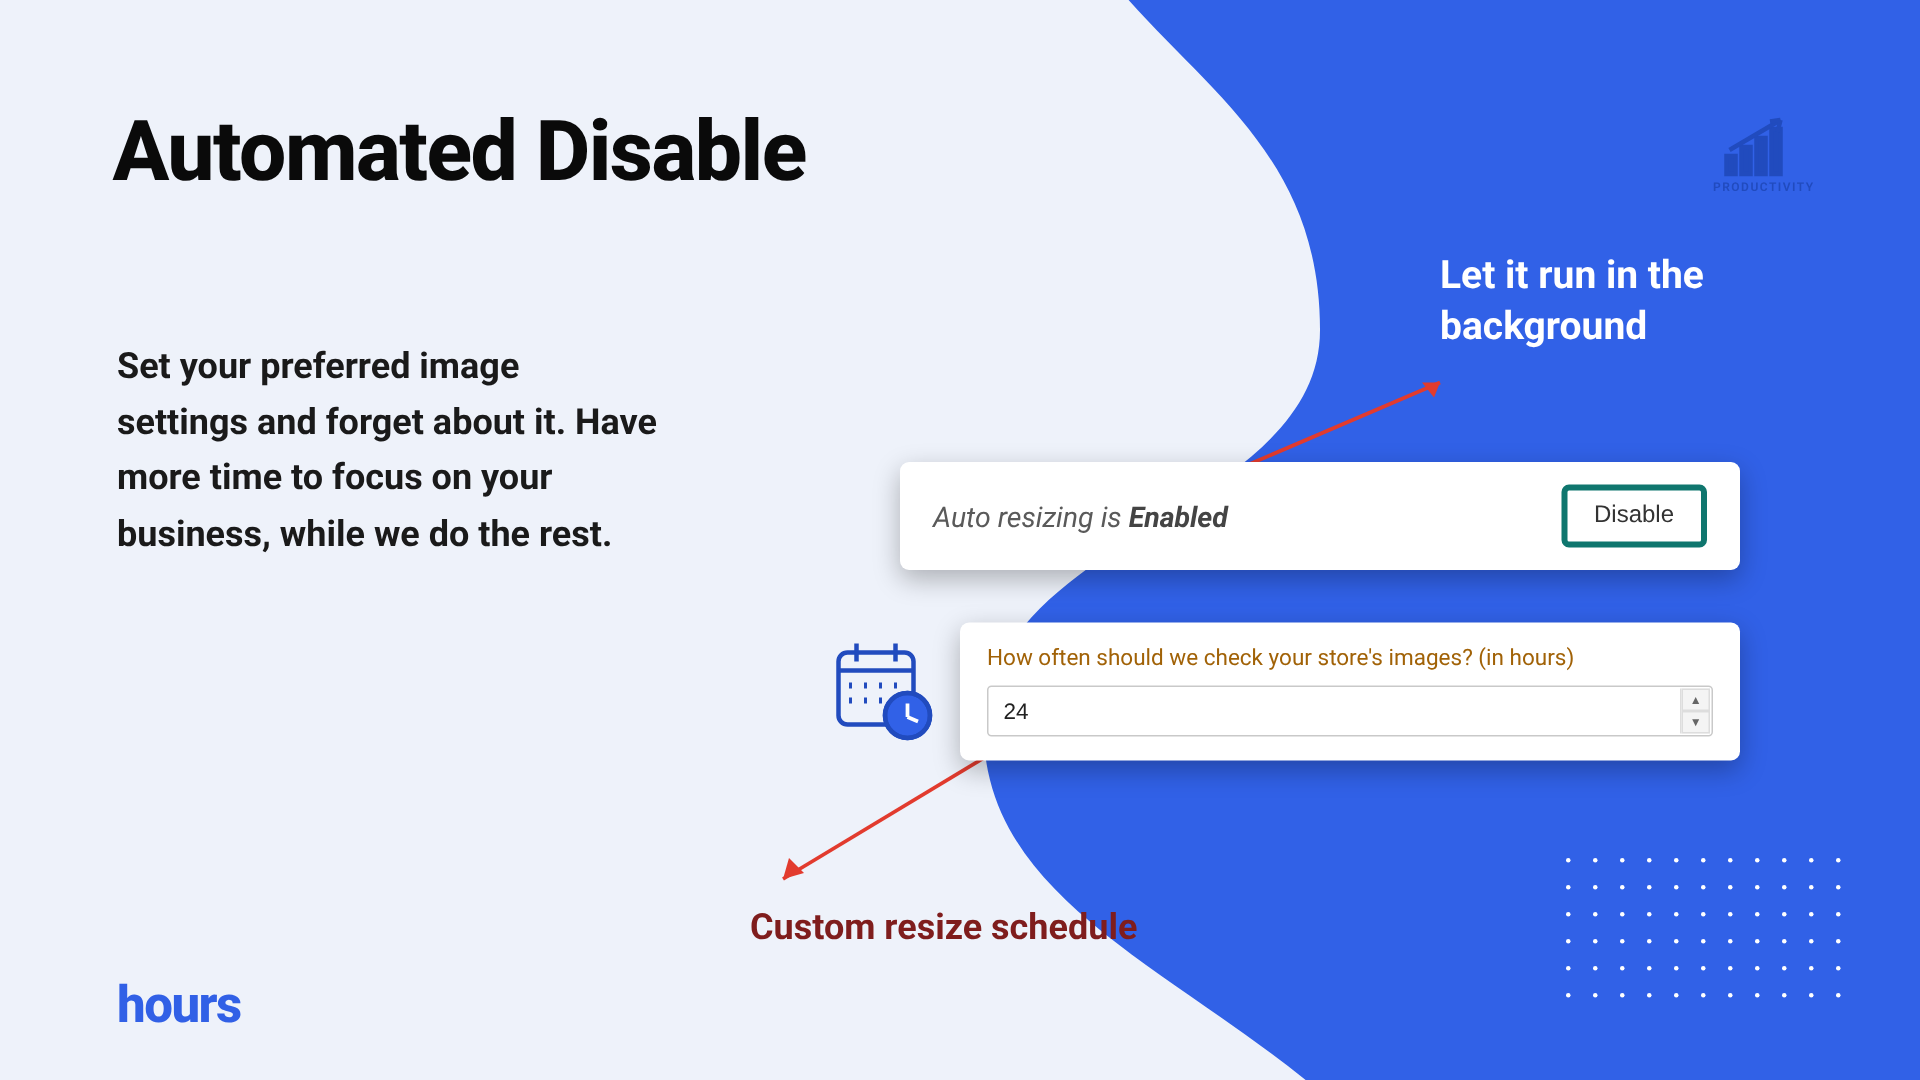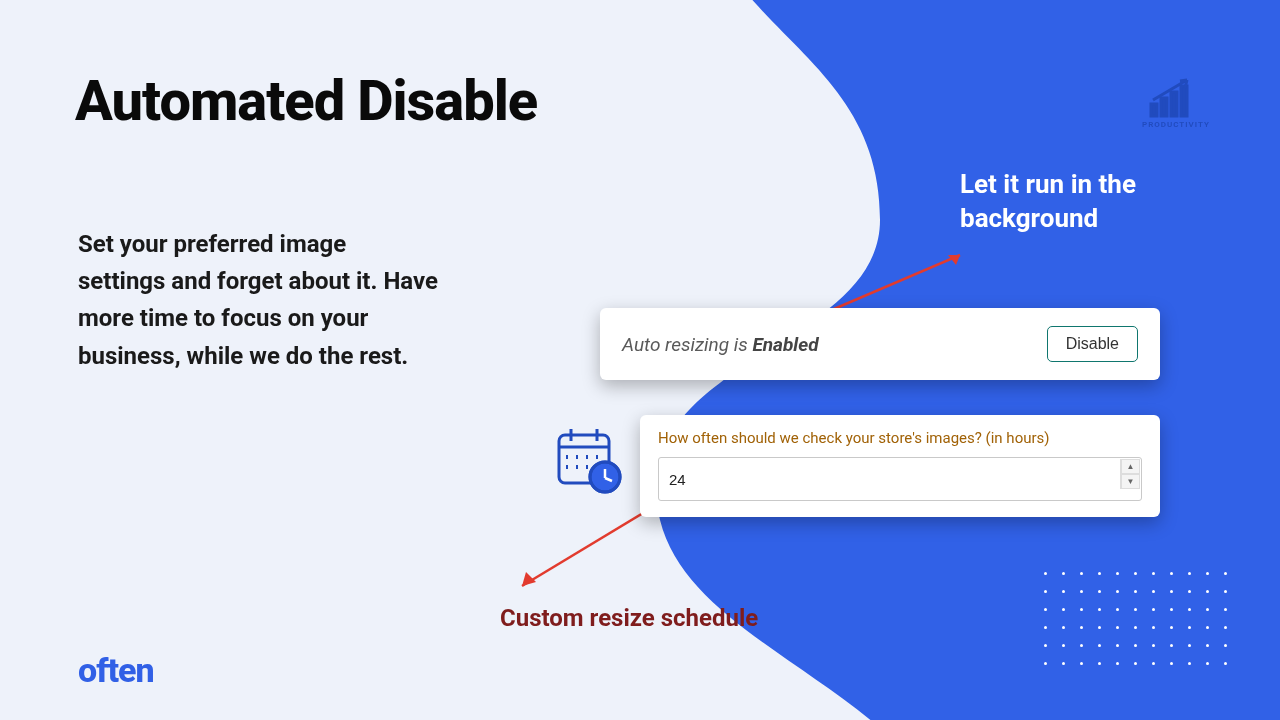--- a/index.html
+++ b/index.html
@@ -49,32 +49,32 @@
   .dots span { width:3px; height:3px; background:#fff; border-radius:50%; align-self:center; justify-self:center; }
   
   .panel1 {
     position:absolute; left:600px; top:308px; width:560px; height:72px;
     background:#fff; border-radius:6px; box-shadow:0 6px 18px rgba(0,0,0,0.28);
     display:flex; align-items:center; justify-content:space-between; padding:0 22px;
   }
   .panel1 .status { font-size:19px; color:#5a5a5a;font-style:italic; }
   .panel1 .status b { color:#444; font-weight:700; }
   .panel1 .btn {
-    border:1px solid #0f766e; background:#fff; border-radius:5px;
+    border:4px solid #0f766e; background:#fff; border-radius:5px;
     padding:8px 18px; font-size:16px; color:#333; cursor:pointer;
   }
   .panel2 {
     position:absolute; left:640px; top:415px; width:520px;
     background:#fff; border-radius:6px; box-shadow:0 6px 18px rgba(0,0,0,0.28);
     padding:14px 18px 16px 18px;
   }
   .panel2 .q { font-size:15px; color:#a16207; margin-bottom:10px; }
   .panel2 .numwrap { position:relative; }
   .panel2 input {
-    width:100%; height:44px; border:1px solid #c9c9c9; border-radius:3px;
+    width:100%; height:34px; border:1px solid #c9c9c9; border-radius:3px;
     padding:4px 28px 4px 10px; font-size:15px; color:#222;
   }
   .panel2 .spin {
     position:absolute; right:2px; top:2px; width:20px; height:30px;
     display:flex; flex-direction:column; border-left:1px solid #ddd;
   }
   .panel2 .spin div {
     flex:1; display:flex; align-items:center; justify-content:center;
     font-size:8px; color:#666; cursor:pointer; background:#f4f4f4; border:1px solid #ddd;
   }
@@ -84,21 +84,21 @@
 </head>
 <body>
 
 <div class="stage">
   <div class="blob"></div>
 
   <h1 class="title">Automated Disable</h1>
 
   <p class="desc">Set your preferred image settings and forget about it. Have more time to focus on your business, while we do the rest.</p>
 
-  <div class="logo">often</div>
+  <div class="logo">hours</div>
 
   <div class="prod-icon">
     <svg width="46" height="40" viewBox="0 0 46 40">
       <g stroke="#214BBE" stroke-width="3" fill="#214BBE">
         <rect x="2" y="26" width="6" height="12"></rect>
         <rect x="12" y="20" width="6" height="18"></rect>
         <rect x="22" y="14" width="6" height="24"></rect>
         <rect x="32" y="8" width="6" height="30"></rect>
       </g>
       <path d="M4 22 L38 2" stroke="#214BBE" stroke-width="3" fill="none"></path>

